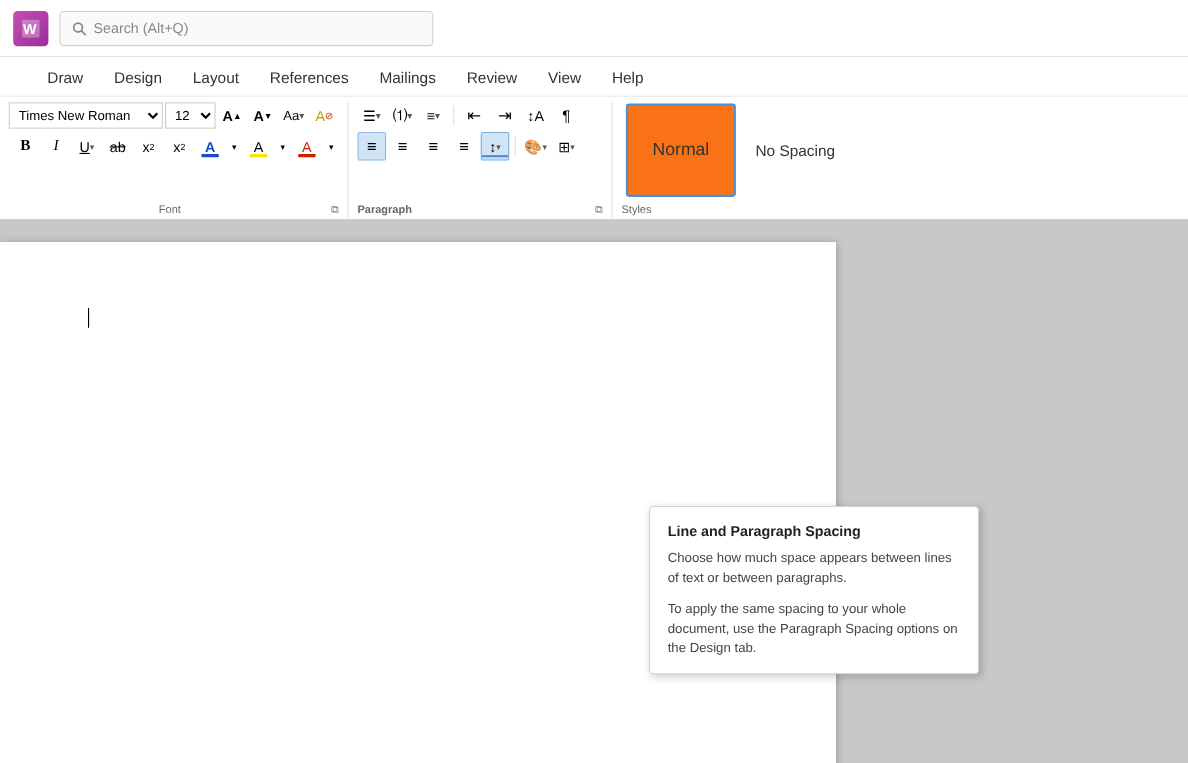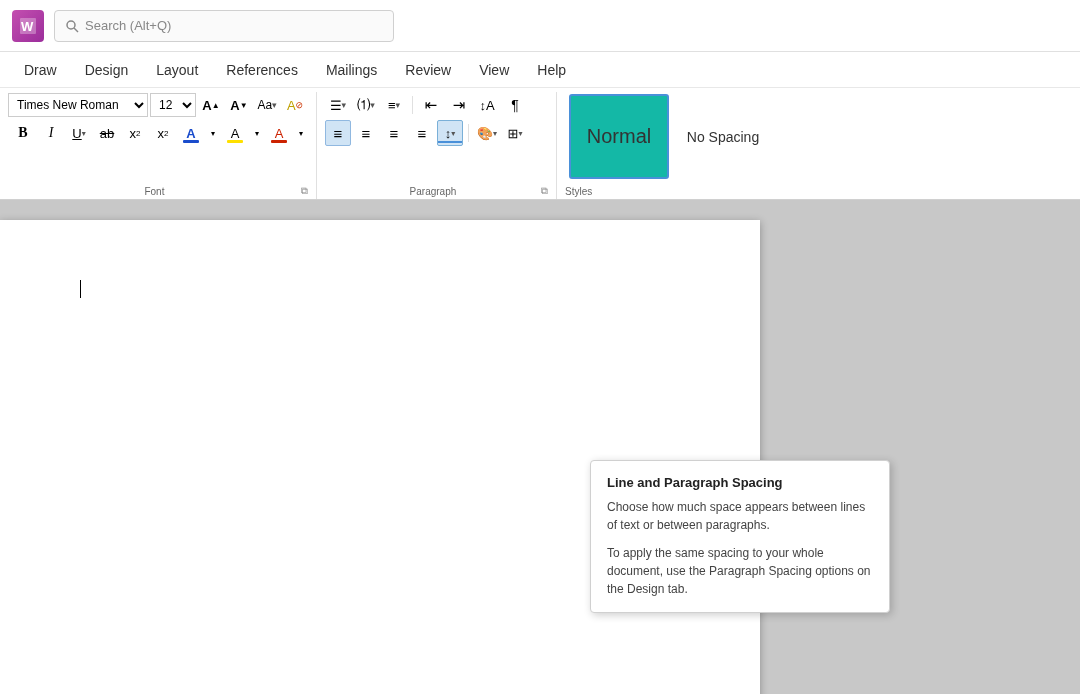--- a/index.html
+++ b/index.html
@@ -43,21 +43,21 @@
       gap: 6px;
     }
     .search-bar span { color: #888; font-size: 13px; }
 
     
     .menu-bar {
       background: #ffffff;
       height: 36px;
       display: flex;
       align-items: center;
-      padding: 0 12px;
+      padding: 0 31px;
       border-bottom: 1px solid #e8e8e8;
       gap: 4px;
     }
     .menu-item {
       padding: 4px 12px;
       font-size: 14px;
       color: #333;
       cursor: pointer;
       border-radius: 3px;
     }
@@ -134,26 +134,26 @@
       flex: 1;
       align-items: stretch;
     }
     .style-normal {
       width: 100px;
       border: 2px solid #4a90d9;
       border-radius: 3px;
       display: flex;
       align-items: center;
       justify-content: center;
-      font-size: 20px;
+      font-size: 16px;
       font-weight: 500;
       cursor: pointer;
       margin: 2px 4px;
       color: #333;
-      background: #14b8a6;
+      background: #f97316;
     }
     .style-no-spacing {
       width: 100px;
       display: flex;
       align-items: center;
       justify-content: center;
       font-size: 14px;
       cursor: pointer;
       margin: 2px 0;
       color: #333;
@@ -382,21 +382,21 @@
         <button class="icon-btn line-spacing-btn" title="Line and Paragraph Spacing" style="font-size:13px;position:relative;">
           ↕<span class="dropdown-arrow" style="font-size:8px;">▾</span>
           <div style="position:absolute;bottom:2px;left:0;right:0;height:2px;background:#4a90d9;"></div>
         </button>
         <div class="ribbon-separator"></div>
         <button class="icon-btn" title="Shading" style="font-size:13px;">🎨<span class="dropdown-arrow" style="font-size:8px;">▾</span></button>
         <button class="icon-btn" title="Borders" style="font-size:13px;">⊞<span class="dropdown-arrow" style="font-size:8px;">▾</span></button>
       </div>
     </div>
     <div class="ribbon-bottom-bar" style="width:100%;position:absolute;bottom:2px;left:0;right:0;padding:0 8px;">
-      <span style="font-size:10px;color:#666;flex:1;text-align:center;">Paragraph</span>
+      <span style="font-size:10px;color:#666;flex:1;text-align:left;font-weight:bold;">Paragraph</span>
       <span class="expand-icon">⧉</span>
     </div>
   </div>
 
   <div class="ribbon-group styles-group">
     <div class="styles-area">
       <div class="style-normal">Normal</div>
       <div class="style-no-spacing">No Spacing</div>
     </div>
     <div class="ribbon-bottom-bar" style="width:100%;position:absolute;bottom:2px;left:0;right:0;padding:0 8px;">

